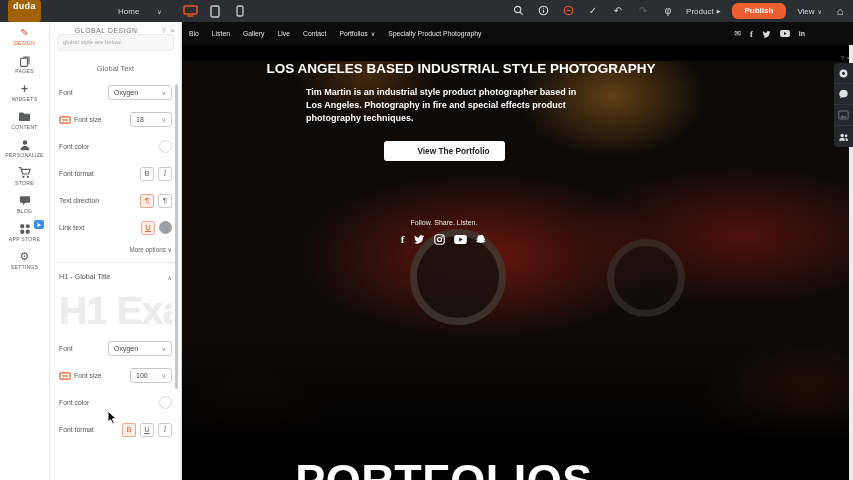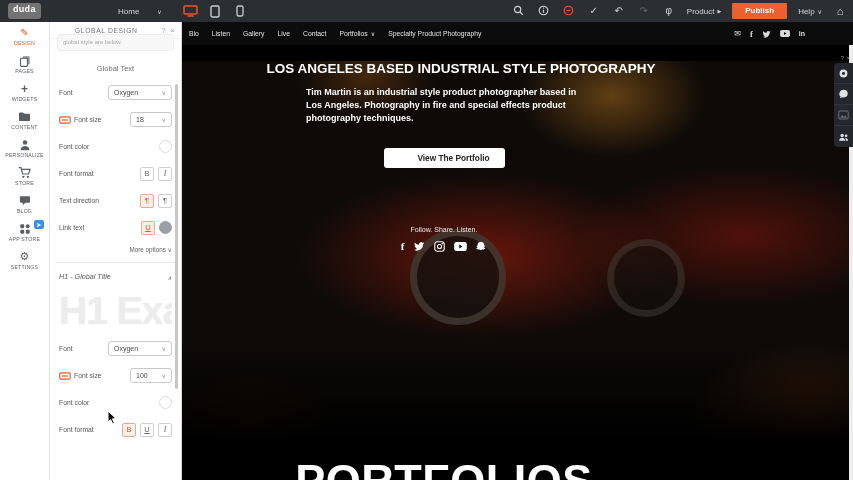--- a/index.html
+++ b/index.html
@@ -2,32 +2,32 @@
 <html><head>
 <meta charset="utf-8">
 <style>
   * { margin:0; padding:0; box-sizing:border-box; }
   html,body { width:853px; height:480px; overflow:hidden; background:#202326;
     font-family:"Liberation Sans", sans-serif; }
 
   
   .topbar { position:absolute; left:0; top:0; width:853px; height:22px;
     background:#2b2e33; display:flex; align-items:center; z-index:50; }
-  .logo { margin-left:8px; background:#737373; padding:2px 5px 5px; border-radius:3px;
+  .logo { margin-left:8px; background:#a16207; padding:2px 5px 11px; border-radius:3px;
     color:#fff; font-weight:bold; font-size:9px; line-height:1; letter-spacing:.3px; cursor:pointer;}
   .page-select { position:absolute; left:118px; display:flex; align-items:center;
     color:#d6d6d6; font-size:8px; gap:18px; cursor:pointer; }
   .devices { position:absolute; left:182px; display:flex; align-items:center; gap:9px; }
   .dev-btn { display:flex; align-items:center; justify-content:center; width:16px; height:16px; cursor:pointer;}
   .tb-right { position:absolute; right:6px; display:flex; align-items:center; gap:11px; }
   .tb-ic { color:#d2d2d2; font-size:10px; line-height:1; width:14px; text-align:center; cursor:pointer;}
   .tb-ic.dim { color:#63666b; }
   .tb-text { color:#d6d6d6; font-size:8px; display:flex; align-items:center; gap:3px; cursor:pointer;}
   .publish { background:#ec5f2e; color:#fff; font-size:8px; font-weight:bold;
-    padding:3px 13px 4px; border-radius:1px; cursor:pointer; }
+    padding:3px 13px 4px; border-radius:6px; cursor:pointer; }
   .chev { font-size:6px; color:inherit; }
 
   
   .sidebar { position:absolute; left:0; top:22px; width:50px; height:458px;
     background:#fff; border-right:1px solid #e6e6e6; display:flex; flex-direction:column; }
   .sb-item { height:28px; display:flex; flex-direction:column; align-items:center;
     justify-content:center; gap:1px; cursor:pointer; position:relative; }
   .sb-item .ic { height:12px; display:flex; align-items:center; justify-content:center;
     font-size:10px; color:#5a5e63; line-height:1; }
   .sb-item .lb { font-size:5.2px; color:#5a5e63; letter-spacing:.2px; }
@@ -60,21 +60,21 @@
     background:#fdfdfd; cursor:pointer; }
   .swatch.gray { background:#9aa0a4; border-color:#9aa0a4; }
   .fbtn { width:14px; height:14px; border:1px solid #cfcfcf; border-radius:2px;
     display:flex; align-items:center; justify-content:center; font-size:7.5px;
     color:#666; background:#fff; cursor:pointer; }
   .fbtn.i { font-style:italic; font-family:"Liberation Serif", serif; }
   .fbtn.u { text-decoration:underline; }
   .fbtn.active { color:#e8562a; border-color:#e9a88f; background:#fbeee7; }
   .more-opts { margin-top:11px; text-align:right; font-size:6.3px; color:#5f5f5f; cursor:pointer; }
   .pdivider { border-top:1px solid #e7e7e7; margin:9px -3px 0; }
-  .h1row { display:flex; align-items:flex-end; margin-top:9px; cursor:pointer;font-style:italic; }
+  .h1row { display:flex; align-items:flex-end; margin-top:9px; cursor:pointer; }
   .h1row .t { font-size:7.2px; color:#555; }
   .h1row .chev { margin-left:auto; color:#777; font-size:6px; }
   .h1-preview { font-size:39px; font-weight:bold; color:#ececec; white-space:nowrap;
     overflow:hidden; margin-top:8px; letter-spacing:-1px;
     text-shadow:0 0 1px #e0e0e0; }
   .panel-scroll { position:absolute; left:125px; top:62px; width:3px; height:305px;
     background:#c7c7c7; border-radius:2px; cursor:pointer; }
 
   
   .preview { position:absolute; left:182px; top:22px; width:671px; height:458px;
@@ -96,21 +96,21 @@
   .hero:after { content:""; position:absolute; inset:0;
     background:linear-gradient(to bottom, rgba(0,0,0,0) 72%, #000 98%); pointer-events:none; }
   .wheel { position:absolute; border-radius:50%; background:#14110e;
     border:7px solid #403a33; opacity:.8; }
   .site-center { position:relative; width:524px; text-align:center; z-index:2; }
   .hero-title { padding-top:104px; font-size:37px; font-weight:bold; color:#fff;
     letter-spacing:.5px; white-space:nowrap; }
   .hero-sub { margin-top:16px; font-size:13.5px; font-weight:bold; color:#fff; white-space:nowrap;padding-left:34px;}
   .hero-desc { margin:10px auto 0; width:276px; text-align:left; font-size:9px;
     font-weight:bold; color:#fff; line-height:1.42; }
-  .hero-cta { margin:24px auto 0; width:121px; height:20px; background:#fff;
+  .hero-cta { margin:17px auto 0; width:121px; height:20px; background:#fff;
     border-radius:3px; display:flex; align-items:center; justify-content:center;
     font-size:8.3px; font-weight:bold; color:#222; cursor:pointer;padding-left:19px; }
   .hero-tag { margin-top:58px; font-size:7px; color:#e9e9e9; }
   .hero-social { margin-top:7px; display:flex; justify-content:center; gap:9px; }
   .hs-ic { color:#fff; display:flex; align-items:center; cursor:pointer; }
   .portfolios { position:relative; height:48px; background:#000; }
   .port-title { padding-top:7px; font-size:45px; font-weight:bold; color:#fff; letter-spacing:.5px;}
 
   
   .rtools { position:absolute; right:0; top:33px; width:19px; z-index:10; }
@@ -179,21 +179,21 @@
     <span class="tb-ic">✓</span>
     <span class="tb-ic">↶</span>
     <span class="tb-ic dim">↷</span>
     <span class="tb-ic">φ</span>
     <span class="tb-text">
       <span>Product</span>
       <span style="font-size:5px">▶</span>
     </span>
     <span class="publish">Publish</span>
     <span class="tb-text">
-      <span>Help</span>
+      <span>View</span>
       <span class="chev">∨</span>
     </span>
     <span class="tb-ic" style="font-size:11px">⌂</span>
   </div>
 </div>
 
 <div class="sidebar">
   <div class="sb-item active">
     <span class="ic">✎</span>
     <span class="lb">DESIGN</span>

